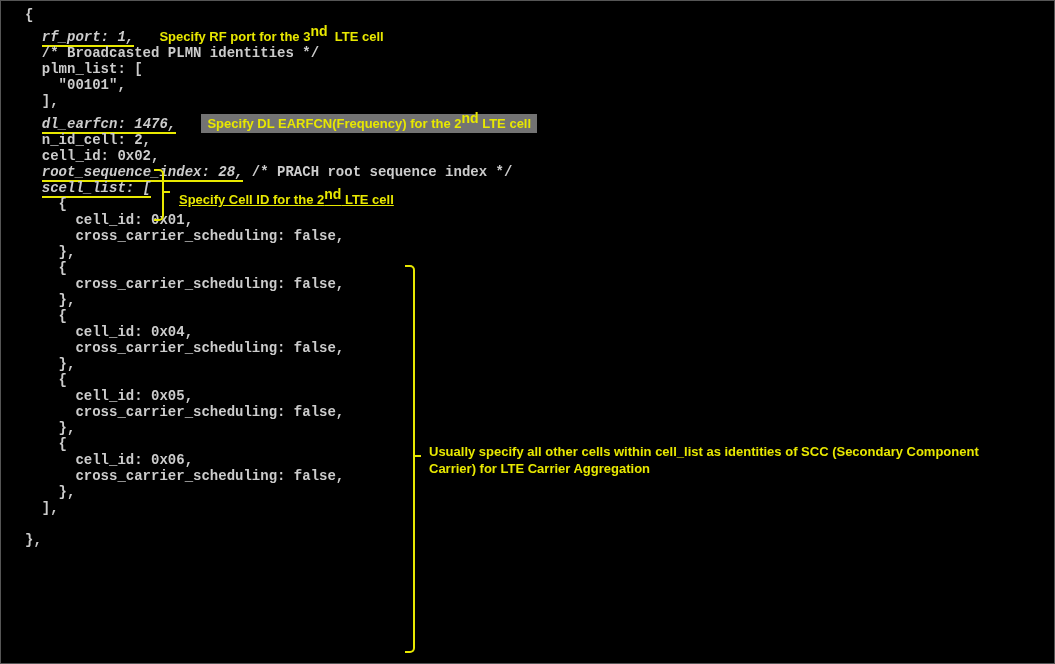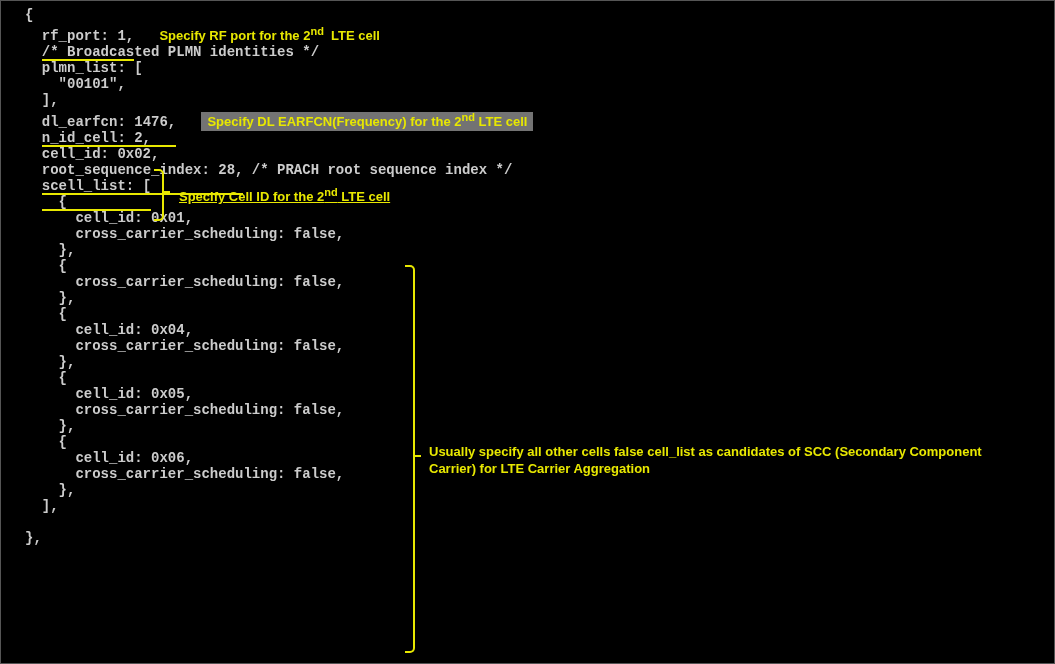--- a/index.html
+++ b/index.html
@@ -21,33 +21,34 @@
     position: relative;
     padding: 6px 0 0 0;
     line-height: 16px;
   }
   .line {
     white-space: pre;
     padding-left: 24px;
   }
   .underline {
     border-bottom: 2px solid #e8e800;
-    padding-bottom: 15px;
+    padding-bottom: 0;
+    font-style: italic;
   }
   .annot {
     color: #e8e800;
     font-weight: bold;
     font-family: Arial, sans-serif;
     font-size: 13px;
   }
   .annot-box {
     background: #737373;
     padding: 2px 6px;
   }
-  sup { font-size: 11px; vertical-align: super; }
+  sup { font-size: 14px; vertical-align: super; }
   .bracket {
     position: absolute;
     border-right: 2px solid #e8e800;
     border-top: 2px solid #e8e800;
     border-bottom: 2px solid #e8e800;
     border-top-right-radius: 5px;
     border-bottom-right-radius: 5px;
   }
   .bracket-tick {
     position: absolute;
@@ -65,21 +66,21 @@
     top: 442px;
     width: 580px;
     line-height: 17px;
   }
 </style>
 </head>
 <body>
 
 <div class="code-area">
   <div class="line">{</div>
-  <div class="line">  <span class="underline">rf_port: 1,</span>   <span class="annot"><span>Specify RF port for the 2</span><sup>nd</sup><span>  LTE cell</span></span></div>
+  <div class="line">  <span class="underline">rf_port: 1,</span>   <span class="annot"><span>Specify RF port for the 3</span><sup>nd</sup><span>  LTE cell</span></span></div>
   <div class="line">  /* Broadcasted PLMN identities */</div>
   <div class="line">  plmn_list: [</div>
   <div class="line">    "00101",</div>
   <div class="line">  ],</div>
   <div class="line">  <span class="underline">dl_earfcn: 1476,</span>   <span class="annot annot-box"><span>Specify DL EARFCN(Frequency) for the 2</span><sup>nd</sup><span> LTE cell</span></span></div>
   <div class="line">  n_id_cell: 2,</div>
   <div class="line">  cell_id: 0x02,</div>
   <div class="line">  <span class="underline">root_sequence_index: 28,</span><span> /* PRACH root sequence index */</span></div>
   <div class="line">  <span class="underline">scell_list: [</span></div>
   <div class="line">    {</div>
@@ -107,13 +108,13 @@
 </div>
 
 <div class="bracket bracket1"></div>
 <div class="bracket-tick bracket1-tick"></div>
 <div class="annot" style="position:absolute; left:178px; top:185px;text-decoration:underline;">
   <span>Specify Cell ID for the 2</span><sup>nd</sup><span>  LTE cell</span>
 </div>
 
 <div class="bracket bracket2"></div>
 <div class="bracket-tick bracket2-tick"></div>
-<div class="annot annot-scell">Usually specify all other cells false cell_list as candidates of SCC (Secondary Component Carrier) for LTE Carrier Aggregation</div>
+<div class="annot annot-scell">Usually specify all other cells within cell_list as identities of SCC (Secondary Component Carrier) for LTE Carrier Aggregation</div>
 
 </body></html>

